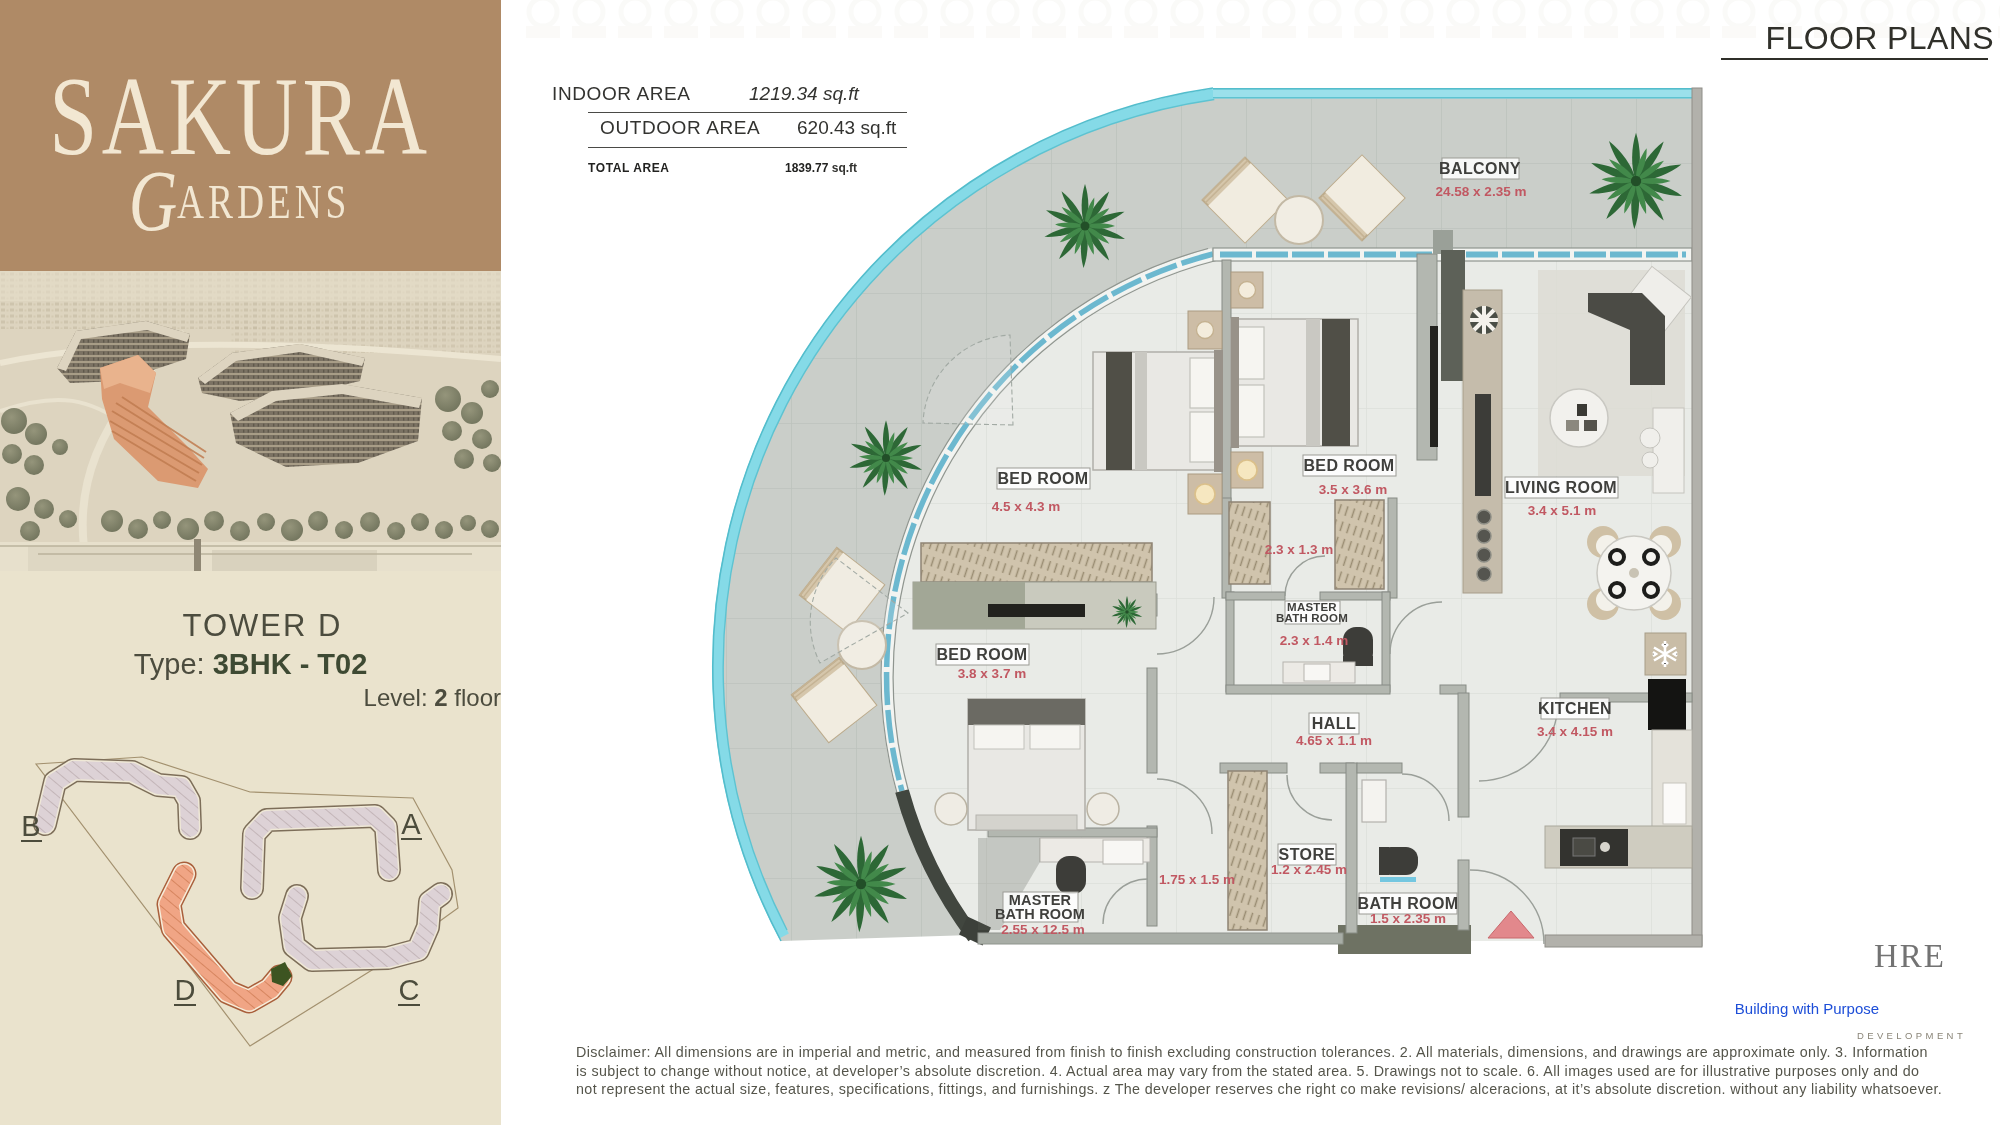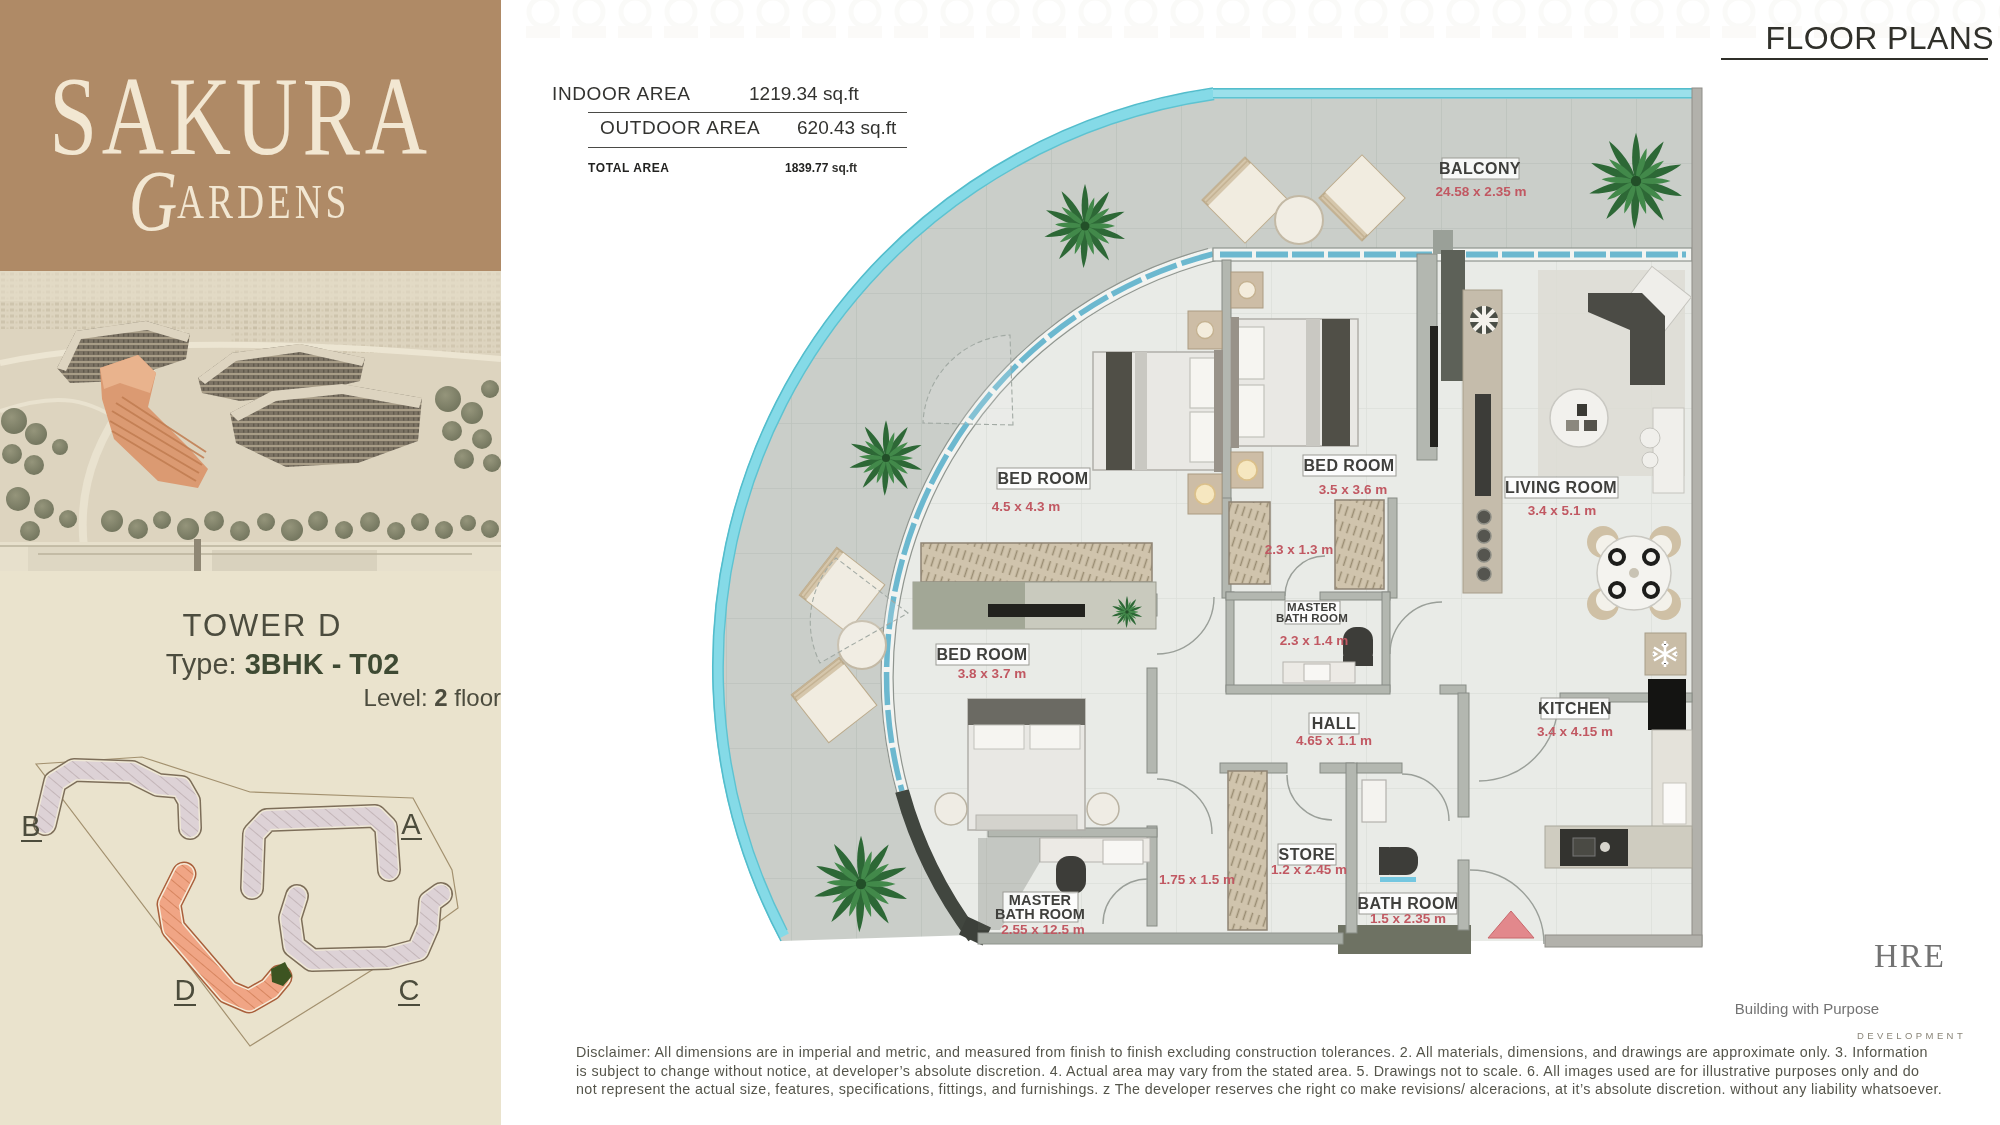--- a/index.html
+++ b/index.html
@@ -117,21 +117,21 @@
 
 <rect x="0" y="271" width="501" height="29" fill="#e7e0cc"></rect>
 <rect x="28" y="275" width="168" height="25" fill="#ded7c3"></rect>
 <rect x="212" y="279" width="165" height="21" fill="#d9d2be"></rect>
 <path d="M0 275 H501 M38 283 H472" stroke="#bbb29c" stroke-width="1.3"></path>
 <rect x="194" y="268" width="7" height="32" fill="#8f8774"></rect>
 </svg>
 
 <div class="abs" style="left:0;top:608px;width:525px;text-align:center;color:#4c4c3e;font-size:31px;letter-spacing:2px;">TOWER D</div>
 
-<div class="abs" style="left:0;top:648px;width:501px;text-align:center;color:#4c4c3e;font-size:29px;padding-left:32px;">Type: <b style="color:#3e4a33;">3BHK - T02</b></div>
+<div class="abs" style="left:0;top:648px;width:501px;text-align:center;color:#4c4c3e;font-size:29px;">Type: <b style="color:#3e4a33;">3BHK - T02</b></div>
 
 <div class="abs" style="left:0;top:684px;width:501px;text-align:right;color:#4c4c3e;font-size:24px;">Level: <b>2</b> floor</div>
 
 <svg class="abs" style="left:0;top:730px;" width="501" height="330" viewBox="0 0 501 330" id="siteplan">
 <defs>
   <pattern id="bhatch" width="9" height="9" patternUnits="userSpaceOnUse" patternTransform="rotate(40)">
     <rect width="9" height="9" fill="#ddd2d6"></rect>
     <path d="M0 4.5H9" stroke="#c3b5b8" stroke-width="1"></path>
   </pattern>
   <pattern id="dhatch" width="9" height="9" patternUnits="userSpaceOnUse" patternTransform="rotate(40)">
@@ -189,21 +189,21 @@
     <rect x="6" y="26" width="34" height="12" fill="#f7f6f3"></rect>
   </pattern>
     </defs>
   <rect width="1480" height="40" fill="url(#toppat)" opacity="0.55"></rect>
 </svg>
 
 <div class="abs" style="left:1574px;top:20px;width:420px;text-align:right;color:#30302a;font-size:32px;letter-spacing:0.4px;">FLOOR PLANS</div>
 
 <div class="abs" style="left:1721px;top:58px;width:267px;height:2px;background:#2f2f29;"></div>
 
-<div class="abs" style="left:552px;top:83px;width:320px;color:#333330;font-size:19px;letter-spacing:0.6px;">INDOOR AREA<span style="position:absolute;left:197px;letter-spacing:0;">1219.34 sq.ft</span></div>
+<div class="abs" style="left:552px;top:83px;width:320px;color:#333330;font-size:19px;letter-spacing:0.6px;">INDOOR AREA<span style="position:absolute;left:197px;letter-spacing:0;font-style:italic;">1219.34 sq.ft</span></div>
 <div class="abs" style="left:588px;top:112px;width:319px;height:1px;background:#4a4a46;"></div>
 <div class="abs" style="left:588px;top:117px;width:320px;color:#333330;font-size:19px;letter-spacing:0.6px;margin-left:12px;">OUTDOOR AREA<span style="position:absolute;left:197px;letter-spacing:0;">620.43 sq.ft</span></div>
 <div class="abs" style="left:588px;top:147px;width:319px;height:1px;background:#4a4a46;"></div>
 <div class="abs" style="left:588px;top:161px;width:320px;color:#222220;font-size:12px;letter-spacing:0.6px;font-weight:bold;">TOTAL AREA<span style="position:absolute;left:197px;letter-spacing:0;">1839.77 <span style="font-weight:bold;color:#333330;">sq.ft</span></span></div>
 
 <svg class="abs" style="left:0;top:0;" width="2000" height="1125" viewBox="0 0 2000 1125" id="plan">
 <defs>
   <pattern id="btile" width="65" height="65" patternUnits="userSpaceOnUse" patternTransform="translate(12,33)">
     <rect width="65" height="65" fill="#cacec9"></rect>
     <path d="M0 0H65V65" fill="none" stroke="#bdc3bd" stroke-width="1.6"></path>
@@ -630,13 +630,13 @@
   <text x="1408" y="923">1.5 x 2.35 m</text>
   <text x="1197" y="884">1.75 x 1.5 m</text>
   <text x="1043" y="934">2.55 x 12.5 m</text>
 </g>
 </svg>
 
 <div class="abs" style="left:576px;top:1043px;width:1400px;white-space:nowrap;color:#55554b;font-size:14.3px;line-height:18.6px;letter-spacing:0.38px;">Disclaimer: All dimensions are in imperial and metric, and measured from finish to finish excluding construction tolerances. 2. All materials, dimensions, and drawings are approximate only. 3. Information<br>is subject to change without notice, at developer’s absolute discretion. 4. Actual area may vary from the stated area. 5. Drawings not to scale. 6. All images used are for illustrative purposes only and do<br>not represent the actual size, features, specifications, fittings, and furnishings. z The developer reserves che right co make revisions/ alceracions, at it’s absolute discretion. without any liability whatsoever.</div>
 
 <div class="abs" style="left:1840px;top:938px;width:140px;text-align:center;font-family:'Liberation Serif',serif;font-size:33px;color:#737373;letter-spacing:2px;">HRE</div>
 <div class="abs" style="left:1840px;top:986px;width:140px;text-align:center;font-size:9.5px;color:#8a8578;letter-spacing:3.4px;text-indent:3px;margin-top:44px;">DEVELOPMENT</div>
-<div class="abs" style="left:1727px;top:1000px;width:160px;text-align:center;font-size:15px;color:#737373;">Building with Purpose</div>
+<div class="abs" style="left:1727px;top:1000px;width:160px;text-align:center;font-size:15px;color:#1d4ed8;">Building with Purpose</div>
 
 </body></html>

